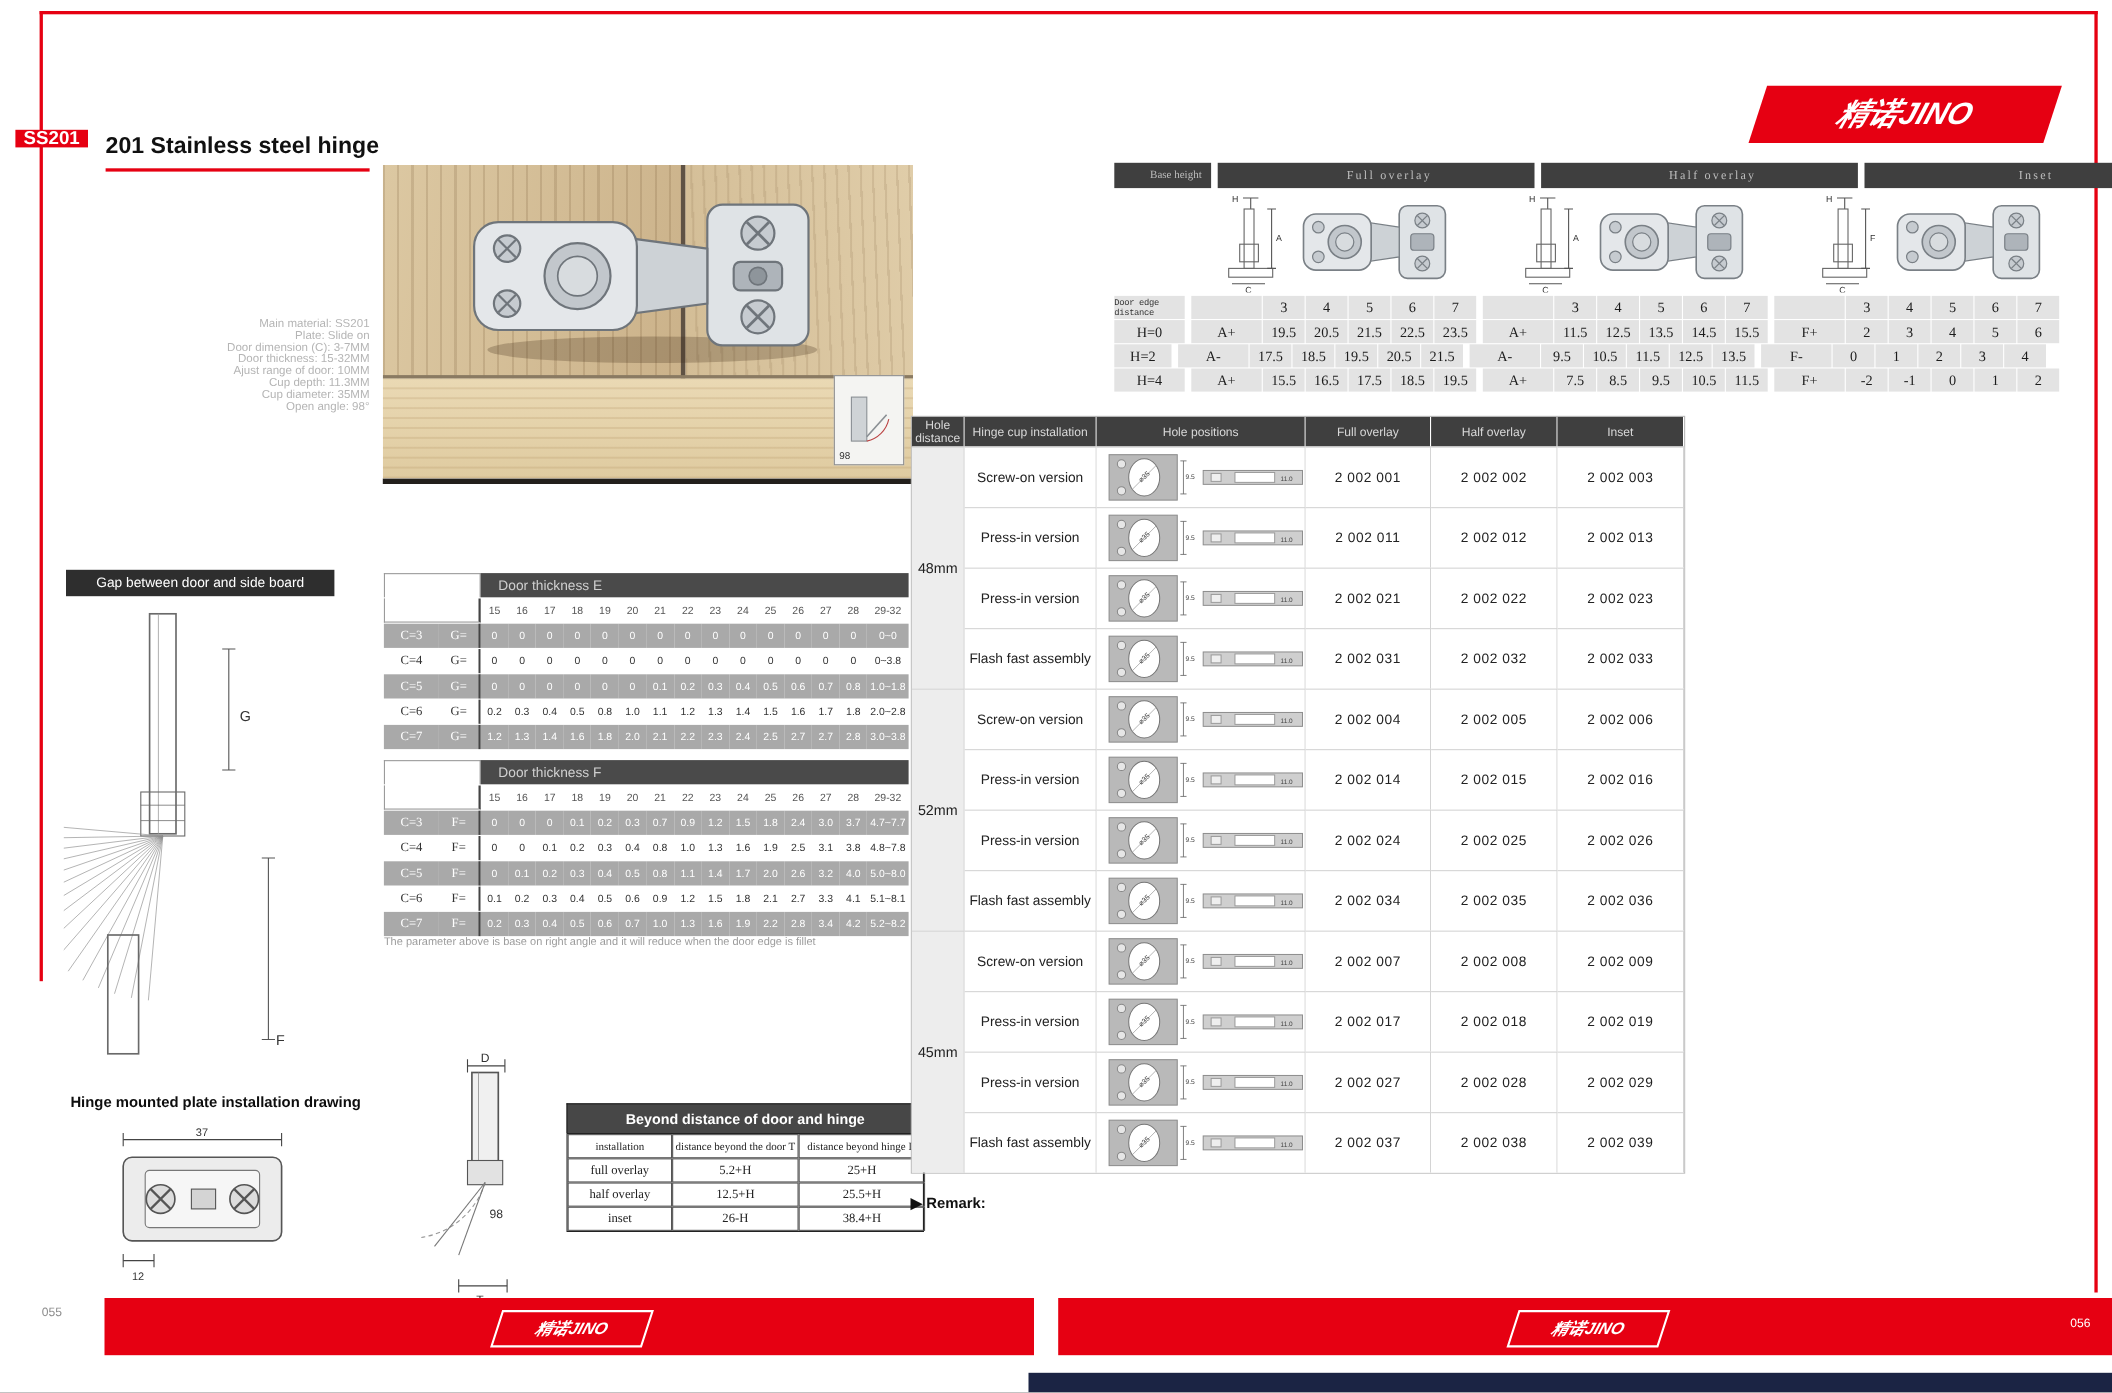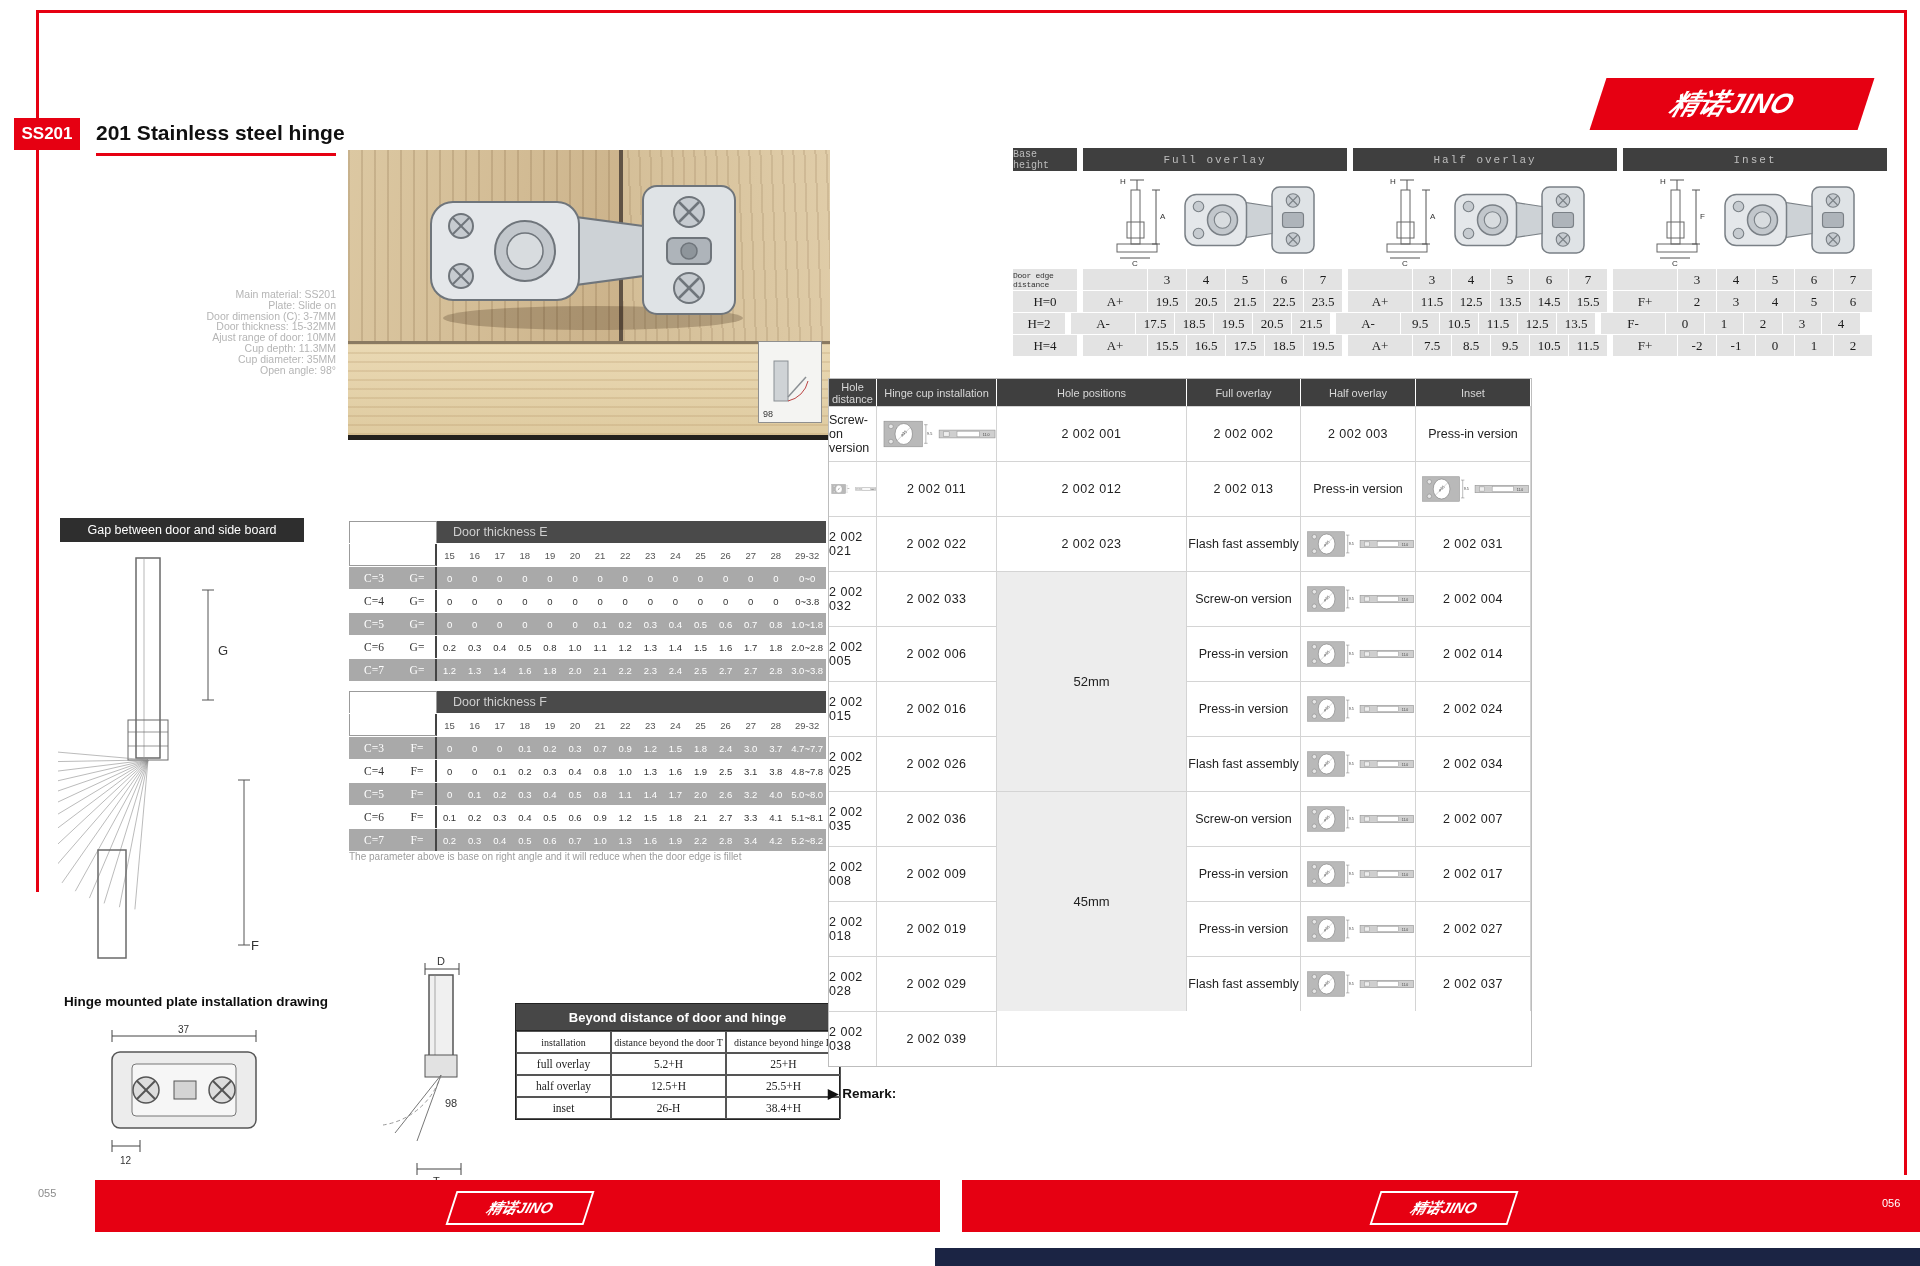--- a/index.html
+++ b/index.html
@@ -4,21 +4,21 @@
 <style>
   html,body{margin:0;padding:0;background:#9a9a9a;}
   .page{position:relative;width:1920px;height:1266px;background:#ffffff;overflow:hidden;
         font-family:"Liberation Sans",sans-serif;color:#222;}
   .abs{position:absolute;}
 
   
   .frame{background:#e60012;position:absolute;}
 
   
-  .model-badge{position:absolute;left:14px;top:118px;width:66px;height:32px;background:#e60012;
+  .model-badge{position:absolute;left:14px;top:118px;width:66px;height:16px;background:#e60012;
     color:#fff;font-weight:bold;font-size:17px;display:flex;align-items:center;justify-content:center;z-index:3;}
   .page-title{position:absolute;left:96px;top:121px;font-size:21px;font-weight:bold;color:#101010;}
   .title-underline{position:absolute;left:96px;top:153px;width:240px;height:3px;background:#e60012;}
   .subtitle{position:absolute;left:40px;top:178px;width:296px;text-align:right;font-size:19px;
     font-weight:bold;line-height:24px;color:#111;}
   .specs{position:absolute;left:40px;top:289px;width:296px;text-align:right;font-size:10.5px;
     line-height:10.8px;color:#b5b5b5;}
 
   
   .photo{position:absolute;left:348px;top:150px;width:482px;height:285px;overflow:hidden;
@@ -65,22 +65,22 @@
   .bd-grid{display:grid;grid-template-columns:95px 115px 115px;grid-auto-rows:22px;border:1px solid #222;}
   .bd-cell{border:0.5px solid #555;display:flex;align-items:center;justify-content:center;
     font-family:"Liberation Serif",serif;font-size:11.5px;color:#222;}
   .bd-cell.hd{font-size:10px;}
 
   
   .base-table{position:absolute;left:1013px;top:148px;}
   .bt-row{display:flex;margin-bottom:1px;}
   .bt-cell{background:#e3e3e3;display:flex;align-items:center;justify-content:center;
     font-family:"Liberation Serif",serif;font-size:13px;color:#1c1c1c;margin-right:1px;}
-  .bt-dark{background:#3f3f3f;color:#bdbdbd;font-family:Liberation Mono, monospace;
-    font-size:11px;letter-spacing:2px;}
+  .bt-dark{background:#3f3f3f;color:#bdbdbd;font-family:Liberation Serif, serif;
+    font-size:11px;letter-spacing:2px;padding-left:24px;}
   .bt-white{background:#fff;}
   .bt-edge-label{font-family:Liberation Mono, monospace;font-size:8px;color:#333;letter-spacing:-0.3px;}
 
   
   .order-table{position:absolute;left:828px;top:378px;display:grid;
     grid-template-columns:48px 120px 190px 114px 115px 115px;grid-template-rows:27px repeat(12,55px);
     border:1px solid #bdbdbd;}
   .oth{background:#3f3f3f;color:#d8d8d8;font-size:11px;display:flex;align-items:center;justify-content:center;
     text-align:center;border-right:1px solid #fff;line-height:12px;}
   .otc{border-right:1px solid #d4d4d4;border-top:1px solid #d4d4d4;display:flex;align-items:center;
@@ -677,20 +677,21 @@
         <div class="bt-cell " style="width:38px;height:21px;">2</div>
       </div>
     </div>
   <div class="order-table" id="order-table">
       <div class="oth">Hole distance</div>
       <div class="oth">Hinge cup installation</div>
       <div class="oth">Hole positions</div>
       <div class="oth">Full overlay</div>
       <div class="oth">Half overlay</div>
       <div class="oth">Inset</div>
+      <div class="otc ot-dist">48mm</div>
       <div class="otc">Screw-on version</div>
       <div class="otc ot-holes">
         <svg width="96" height="48" viewBox="0 0 96 48">
    <rect x="12" y="2" width="66" height="44" fill="#b9b9b9" stroke="#8c8c8c"></rect>
    <circle cx="24" cy="11" r="4" fill="#e6e6e6" stroke="#888"></circle>
    <circle cx="24" cy="37" r="4" fill="#e6e6e6" stroke="#888"></circle>
    <ellipse cx="46" cy="24" rx="15" ry="18" fill="#fff" stroke="#777"></ellipse>
    <line x1="34" y1="36" x2="58" y2="12" stroke="#999" stroke-width="0.7"></line>
    <text x="40" y="27" font-size="7" fill="#444" transform="rotate(-40 44 24)">⌀35</text>
    <line x1="84" y1="8" x2="84" y2="40" stroke="#666" stroke-width="0.8"></line>

